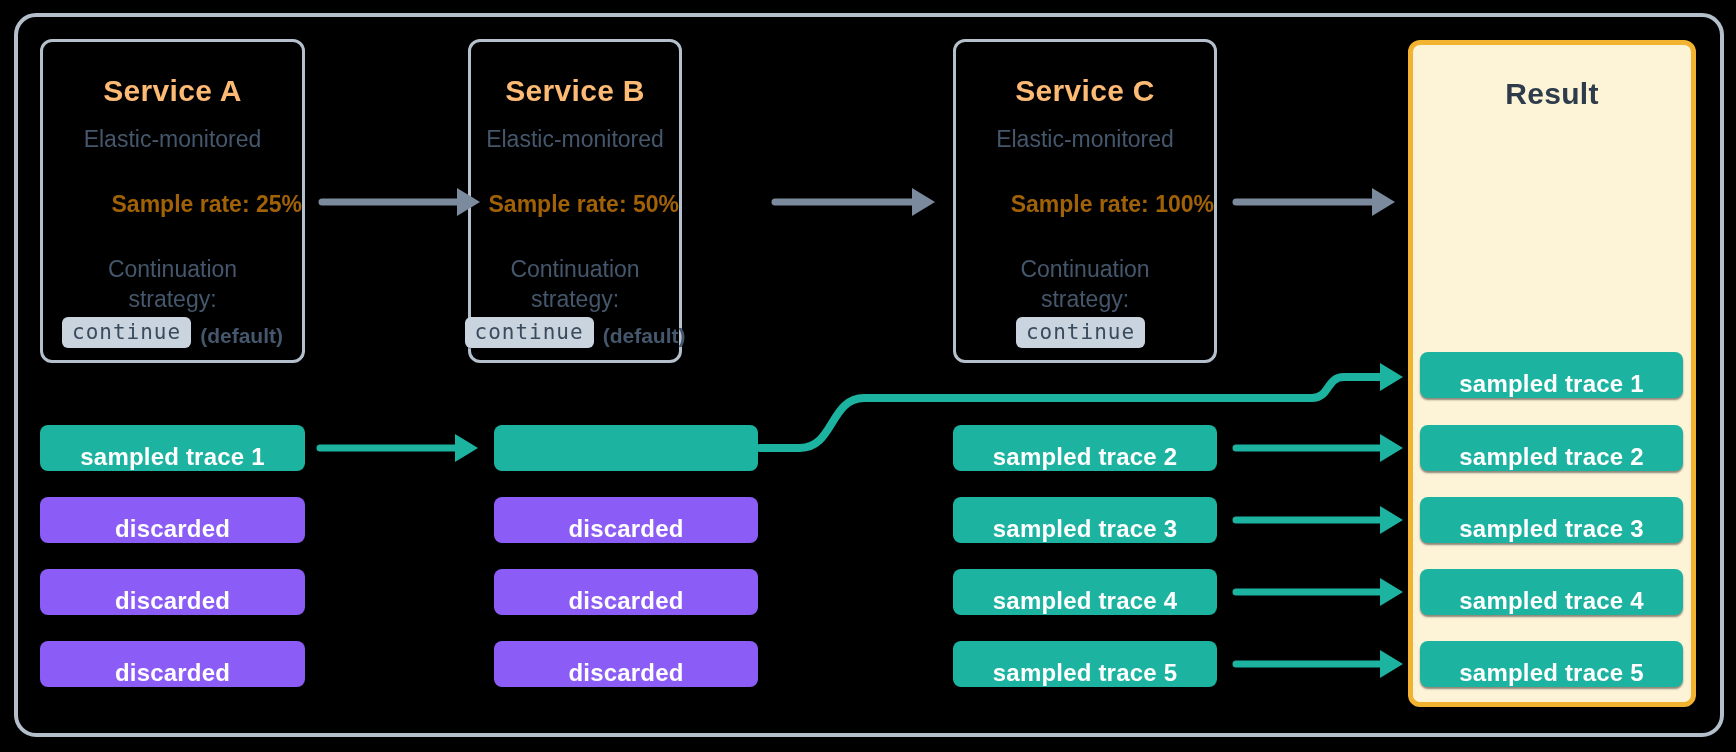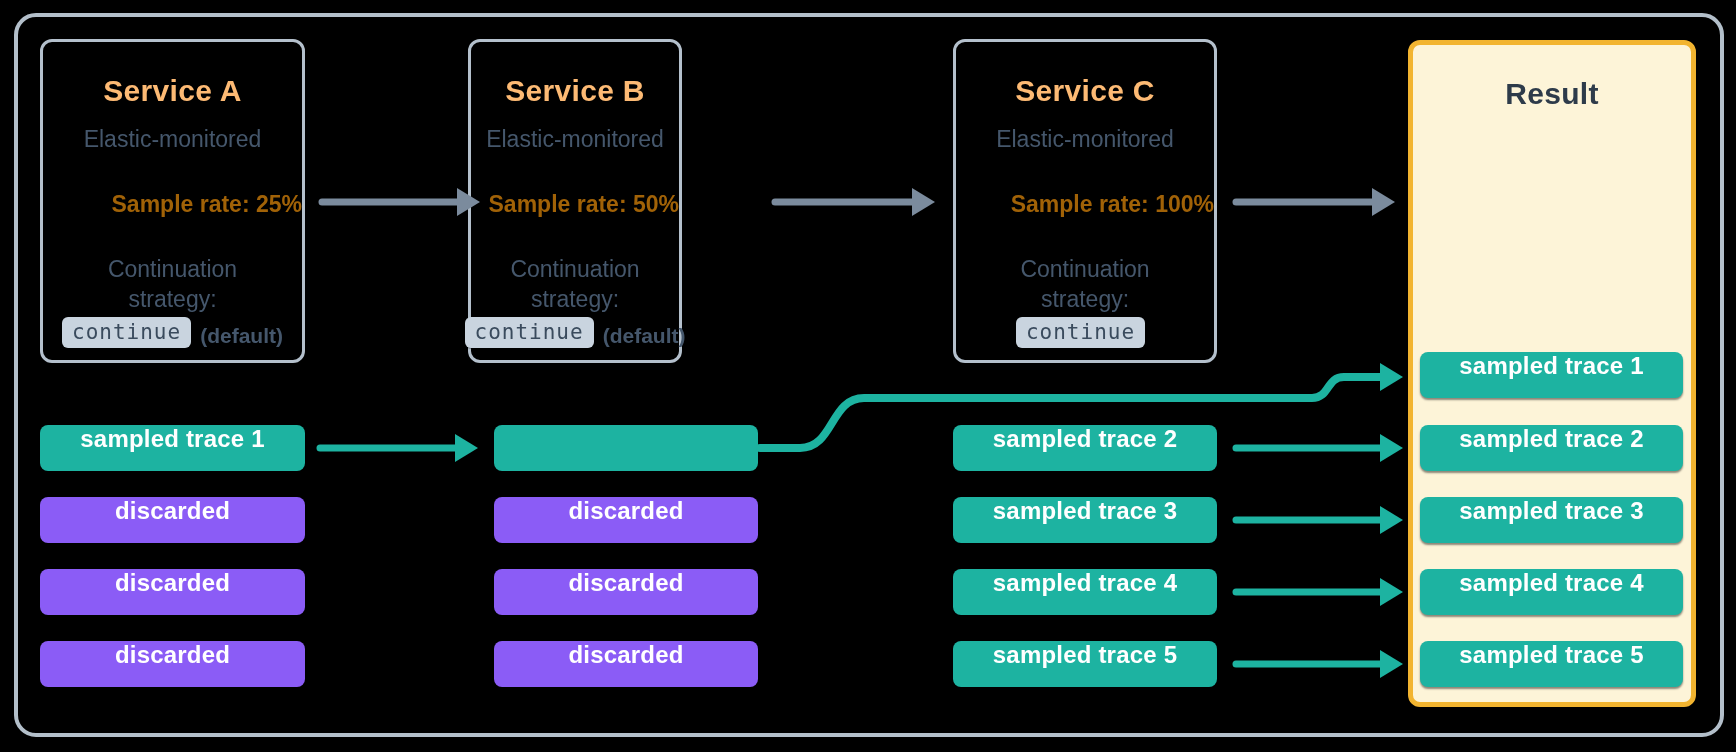--- a/index.html
+++ b/index.html
@@ -52,21 +52,21 @@
     background:#fdf4d8;border:5px solid #f2b430;border-radius:12px;
     box-shadow:0 3px 2px rgba(0,0,0,.4);
   }
   .result-title{
     position:absolute;left:0;top:30px;width:100%;text-align:center;
     font-size:30px;line-height:38px;font-weight:700;color:#2e3b4a;letter-spacing:.3px;
   }
   
   .chip{
     position:absolute;height:46px;border-radius:8px;z-index:2;
-    display:flex;align-items:flex-start;justify-content:center;
+    display:flex;align-items:flex-end;justify-content:center;
     box-shadow:0 2px 2px rgba(0,0,0,.45);
   }
   .chip.sampled{background:#1db3a1;}
   .chip.discarded{background:#8b5cf6;}
   .chip-label{
     color:#fff;font-size:24px;font-weight:600;letter-spacing:.2px;white-space:nowrap;
   }
   
   .arrows{position:absolute;left:0;top:0;width:1736px;height:752px;z-index:5;pointer-events:none;}
 </style>

